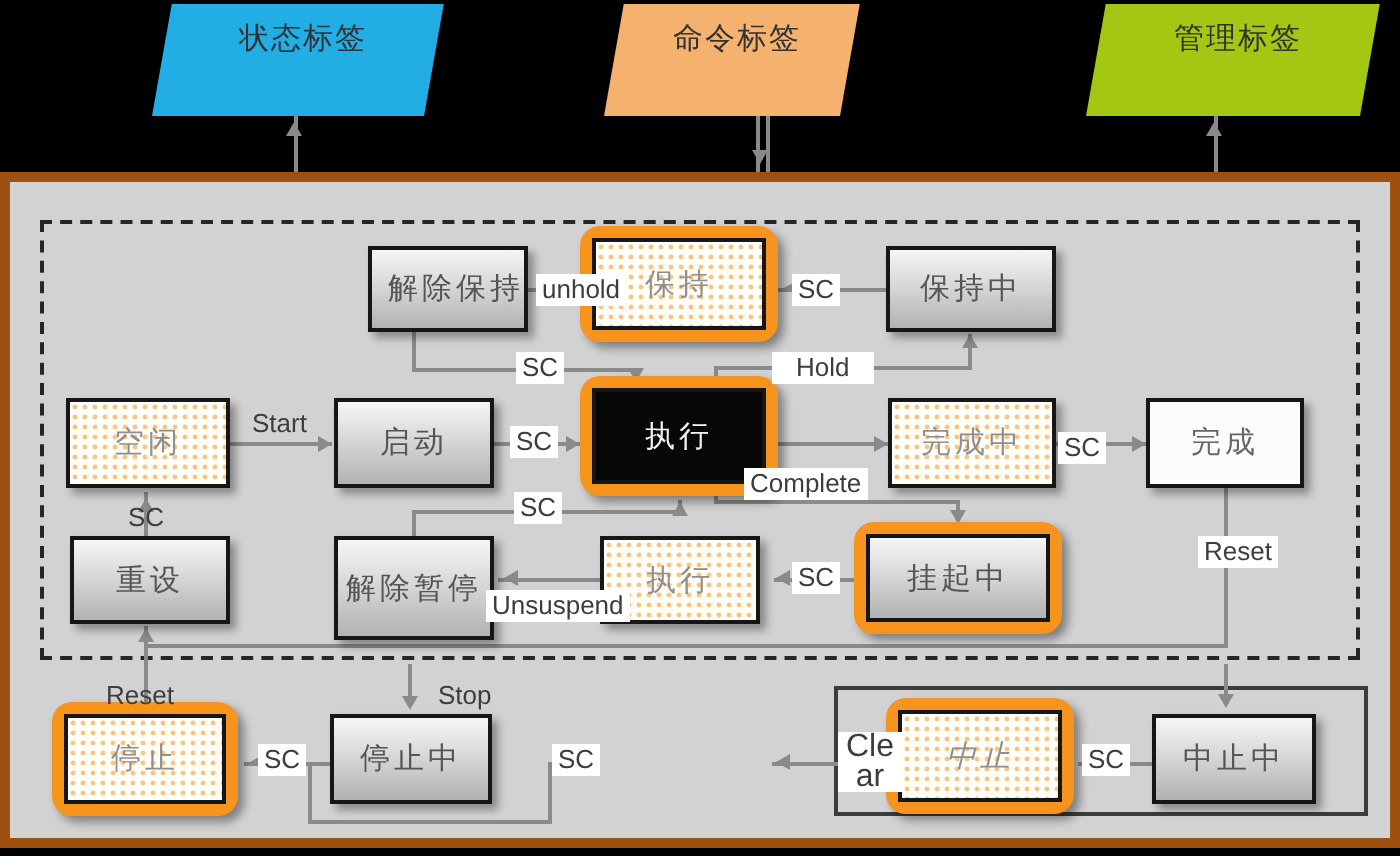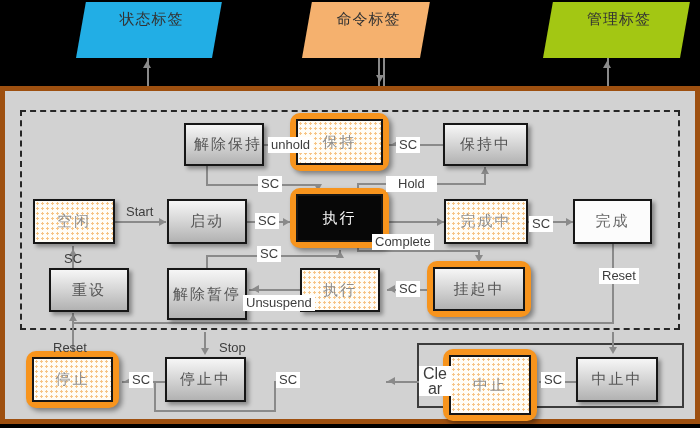--- a/index.html
+++ b/index.html
@@ -178,21 +178,21 @@
     </div>
 
   <div class="box hatch" style="left:444px;top:199px;width:84px;height:45px;">
     <span>完成中</span>
     </div>
 
   <div class="box white" style="left:573px;top:199px;width:79px;height:45px;">
     <span>完成</span>
     </div>
 
-  <div class="box" style="left:49px;top:268px;width:80px;height:44px;">
+  <div class="box" style="left:35px;top:268px;width:80px;height:44px;">
     <span>重设</span>
     </div>
 
   <div class="box" style="left:167px;top:268px;width:80px;height:52px;">
     <span>解除暂停</span>
     </div>
 
   <div class="box hatch" style="left:300px;top:268px;width:80px;height:44px;">
     <span>执行</span>
     </div>
@@ -207,21 +207,21 @@
     <div class="box hatch">
       <span>停止</span>
       </div>
     </div>
 
   <div class="box" style="left:165px;top:357px;width:81px;height:45px;">
     <span>停止中</span>
     </div>
 
 
-  <div class="ring" style="left:443px;top:349px;width:94px;height:72px;">
+  <div class="ring" style="left:443px;top:349px;width:94px;height:58px;font-style:italic;">
     <div class="box hatch">
       <span>中止</span>
       </div>
     </div>
 
   <div class="box" style="left:576px;top:357px;width:82px;height:45px;">
     <span>中止中</span>
     </div>
 
   <span class="chip" style="left:251px;top:137px;margin-left:17px;">unhold</span>

